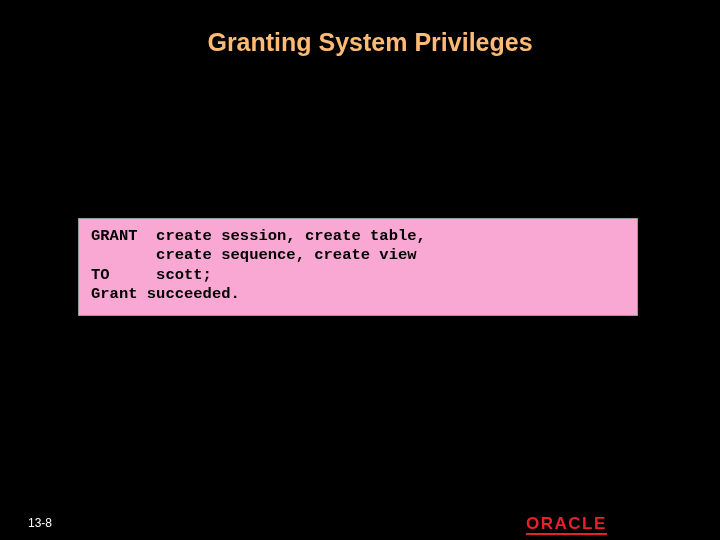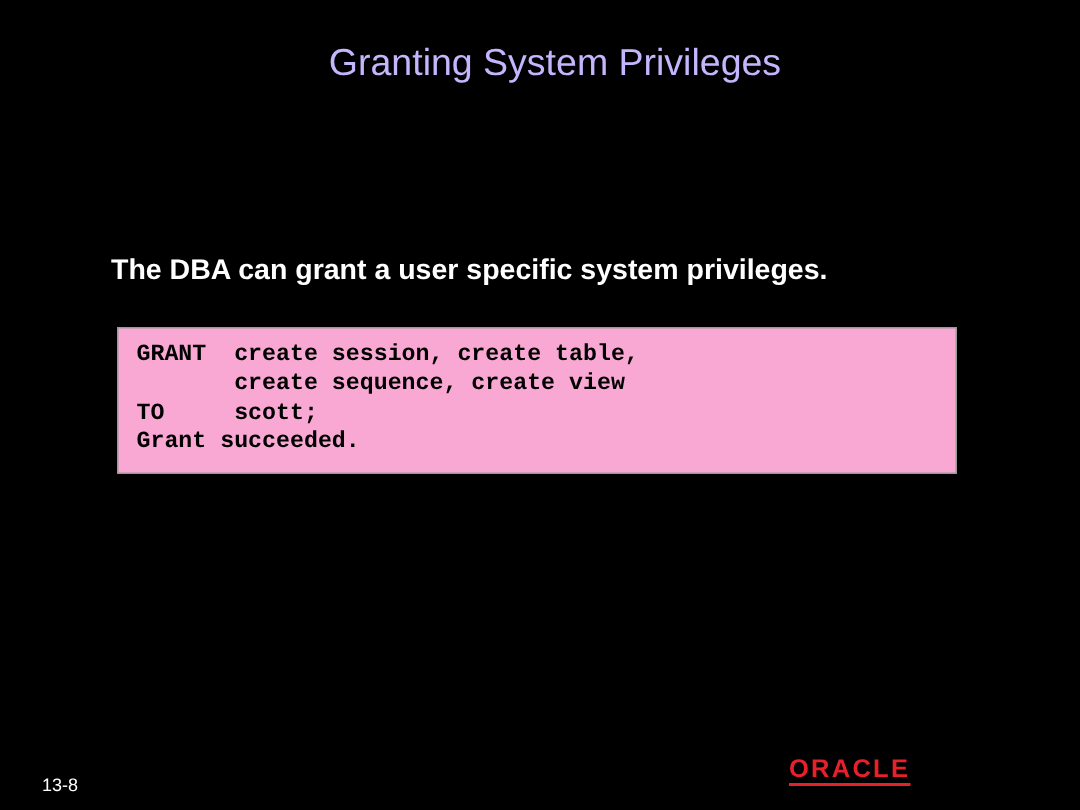--- a/index.html
+++ b/index.html
@@ -8,23 +8,23 @@
     background: #000;
     font-family: Arial, Helvetica, sans-serif;
     position: relative;
   }
   .slide {
     width: 720px;
     height: 540px;
     position: relative;
   }
   .title {
-    color: #c4b5fd;
+    color: #fdba74;
     font-size: 25px;
-    font-weight: normal;
+    font-weight: bold;
     text-align: center;
     padding-top: 28px;
     padding-left: 20px;
   }
   .body-text {
     color: #fff;
     font-size: 19px;
     font-weight: bold;
     position: absolute;
     top: 170px;
@@ -67,21 +67,21 @@
     left: 0;
     right: 0;
     bottom: 10px;
     text-align: center;
     color: #fff;
     font-size: 12px;
   }
   .logo {
     position: absolute;
     right: 18px;
-    bottom: 16px;
+    bottom: 5px;
     width: 100px;
     height: 20px;
     display: flex;
     align-items: flex-end;
   }
   .logo-text {
     color: #e8202a;
     font-family: Arial, Helvetica, sans-serif;
     font-weight: 900;
     font-size: 17px;
@@ -100,21 +100,20 @@
     align-items: flex-start;
   }
 </style>
 </head>
 <body>
 
 <div class="slide">
 
   <div class="title">Granting System Privileges</div>
 
-  <div class="body-text">The DBA can grant a user specific system privileges.</div>
 
   <div class="code-box">
     <pre>GRANT  create session, create table,
        create sequence, create view
 TO     scott;
 Grant succeeded.</pre>
   </div>
 
   <div class="footer">
     <div class="slide-num">13-8</div>

